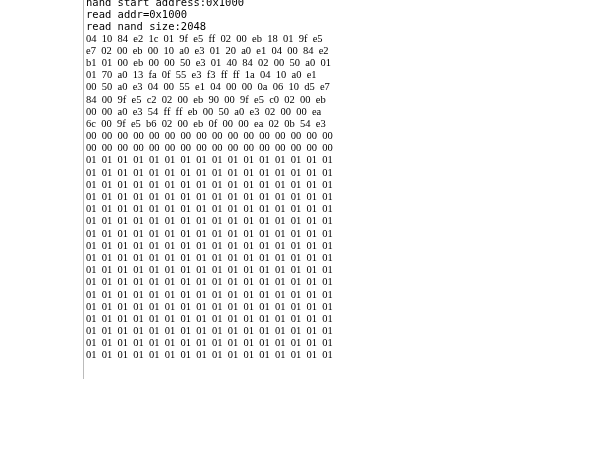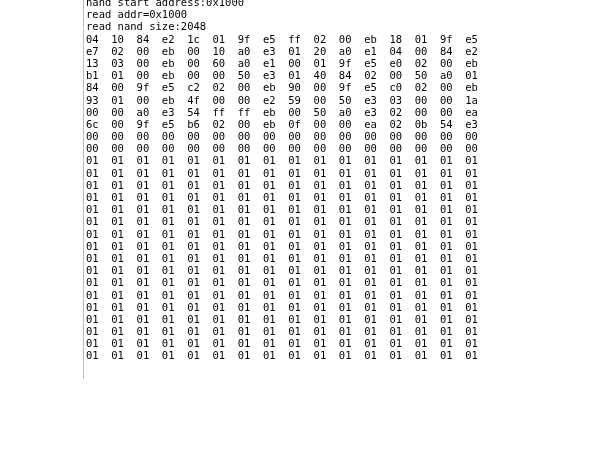--- a/index.html
+++ b/index.html
@@ -41,38 +41,39 @@
     right: 0;
     top: -4px;
     padding-top: 0;
   }
   .line {
     white-space: pre;
     height: 12.2px;
   }
   .hex {
     letter-spacing: 0px;
+    font-family: Liberation Serif, serif;
   }
 </style>
 </head>
 <body>
 
 <div id="terminal">
   <div class="gutter"></div>
   <div class="console-area">
     <div id="lines">
         <div class="line">nand start address:0x1000</div>
         <div class="line">read addr=0x1000</div>
         <div class="line">read nand size:2048</div>
         <div class="line hex">04  10  84  e2  1c  01  9f  e5  ff  02  00  eb  18  01  9f  e5</div>
         <div class="line hex">e7  02  00  eb  00  10  a0  e3  01  20  a0  e1  04  00  84  e2</div>
-        <div class="line hex">13  03  00  eb  00  60  a0  e1  00  01  9f  e5  e0  02  00  eb</div>
         <div class="line hex">b1  01  00  eb  00  00  50  e3  01  40  84  02  00  50  a0  01</div>
+        <div class="line hex">01  70  a0  13  fa  0f  55  e3  f3  ff  ff  1a  04  10  a0  e1</div>
+        <div class="line hex">00  50  a0  e3  04  00  55  e1  04  00  00  0a  06  10  d5  e7</div>
         <div class="line hex">84  00  9f  e5  c2  02  00  eb  90  00  9f  e5  c0  02  00  eb</div>
-        <div class="line hex">93  01  00  eb  4f  00  00  e2  59  00  50  e3  03  00  00  1a</div>
         <div class="line hex">00  00  a0  e3  54  ff  ff  eb  00  50  a0  e3  02  00  00  ea</div>
         <div class="line hex">6c  00  9f  e5  b6  02  00  eb  0f  00  00  ea  02  0b  54  e3</div>
         <div class="line hex">00  00  00  00  00  00  00  00  00  00  00  00  00  00  00  00</div>
         <div class="line hex">00  00  00  00  00  00  00  00  00  00  00  00  00  00  00  00</div>
         <div class="line hex">01  01  01  01  01  01  01  01  01  01  01  01  01  01  01  01</div>
         <div class="line hex">01  01  01  01  01  01  01  01  01  01  01  01  01  01  01  01</div>
         <div class="line hex">01  01  01  01  01  01  01  01  01  01  01  01  01  01  01  01</div>
         <div class="line hex">01  01  01  01  01  01  01  01  01  01  01  01  01  01  01  01</div>
         <div class="line hex">01  01  01  01  01  01  01  01  01  01  01  01  01  01  01  01</div>
         <div class="line hex">01  01  01  01  01  01  01  01  01  01  01  01  01  01  01  01</div>

